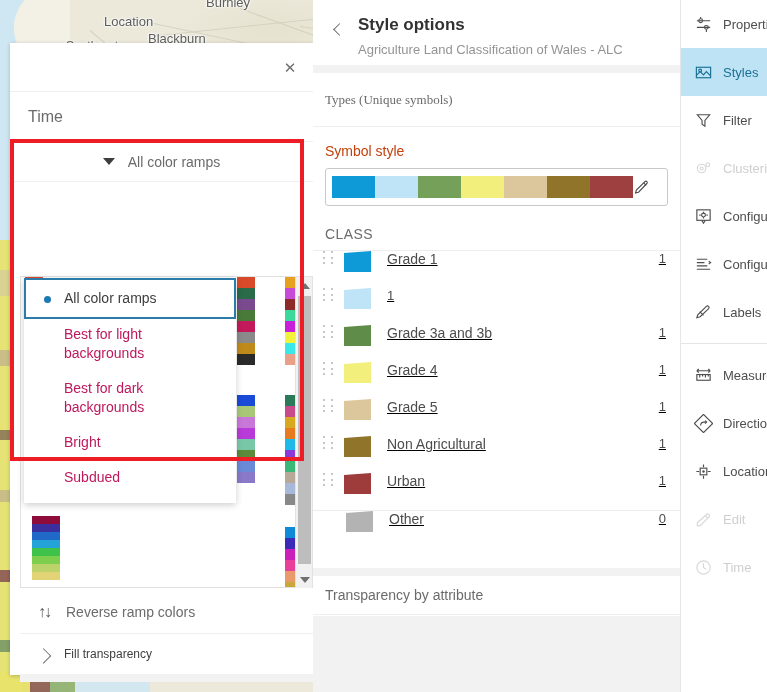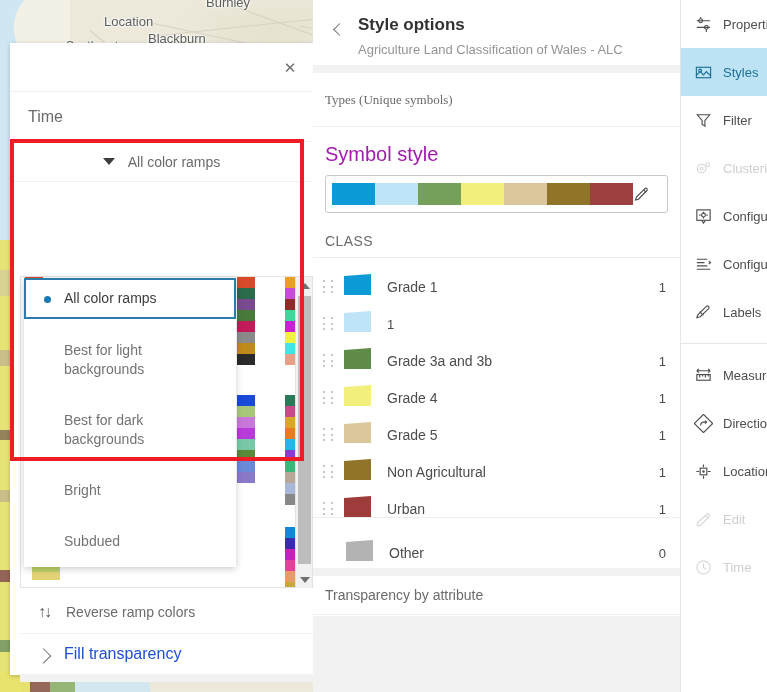--- a/index.html
+++ b/index.html
@@ -116,21 +116,21 @@
   .ramp-col { position: absolute; width: 18px; }
   .ramp-sw { width: 100%; }
 
   
   .dd {
     position: absolute; left: 14px; top: 235px; width: 212px;
     background: #fff; box-shadow: 0 2px 7px rgba(0,0,0,.2); z-index: 30;
     padding-bottom: 6px;
   }
   .dd-item {
-    padding: 22px 12px 10px 40px; color: #737373; font-size: 14px;
+    padding: 6px 12px 10px 40px; color: #be185d; font-size: 14px;
     line-height: 19px; position: relative; cursor: pointer;
   }
   .dd-item.sel {
     border: 2px solid #2b7ca8; color: #3d3d3d; padding: 9px 10px 9px 38px;
   }
   .dd-item .dot {
     position: absolute; left: 18px; top: 50%; margin-top: -3px;
     width: 7px; height: 7px; border-radius: 50%; background: #1a79b7;
   }
 
@@ -173,21 +173,21 @@
     border-bottom: 1px solid #efefef; cursor: pointer;
   }
   .rev-row .lbl { color: #6b6b6b; font-size: 14px; }
   .arrows-ud { color: #5b5b5b; font-size: 16px; letter-spacing: -2px; }
 
   .ft-row {
     position: absolute; left: 10px; top: 591px; width: 293px; height: 48px;
     display: flex; align-items: center; gap: 15px; padding: 0 18px;
     border-bottom: 8px solid #f2f2f2; cursor: pointer;
   }
-  .ft-row .lbl { color: #1d4ed8; font-size: 16px; }
+  .ft-row .lbl { color: #404040; font-size: 12px; }
 
   .outline-row {
     position: absolute; left: 10px; top: 647px; width: 293px; height: 28px;
     display: flex; align-items: center; padding: 0 18px;
     color: #6b6b6b; font-size: 16px;
   }
 
   
   .style-panel {
     position: absolute; left: 313px; top: 0; width: 367px; height: 692px;
@@ -204,38 +204,39 @@
   }
   .sp-titles { padding-top: 2px; }
   .sp-title { font-size: 17px; font-weight: bold; color: #323232; }
   .sp-sub { font-size: 13px; color: #949494; margin-top: 7px; }
 
   .sp-types {
     height: 54px; display: flex; align-items: center; padding: 0 12px;
     border-bottom: 1px solid #eee; color: #6b6b6b; font-size: 13px; font-family: Liberation Serif, serif;
   }
   .sp-symstyle-lab {
-    padding: 16px 12px 9px 12px; color: #a21caf; font-size: 20px;
+    padding: 16px 12px 9px 12px; color: #c2410c; font-size: 14px;
   }
   .ramp-box {
     margin: 0 12px; height: 38px; border: 1px solid #c9c9c9; border-radius: 3px;
     display: flex; align-items: center; padding: 0 6px; cursor: pointer;
   }
   .ramp-strip { display: flex; height: 22px; flex: 1; }
   .ramp-strip div { flex: 1; }
   .pencil { width: 28px; text-align: center; color: #4a4a4a; font-size: 15px; }
 
   .class-hdr {
     padding: 20px 12px 8px 12px; color: #6b6b6b; font-size: 14px;
     letter-spacing: .4px;
   }
   .class-list { border-top: 1px solid #ededed; }
   .class-row {
-    height: 37px; display: flex; align-items: flex-end; padding: 0 14px 0 10px;
+    height: 37px; display: flex; align-items: flex-start; padding: 0 14px 0 10px;
     cursor: pointer;
+    text-decoration: underline;
   }
   .class-row.other { border-top: 1px solid #ededed; height: 44px; padding-left: 33px; }
   .grip {
     width: 13px; height: 15px; margin-right: 8px; display: grid;
     grid-template-columns: 1fr 1fr; grid-template-rows: 1fr 1fr 1fr;
     gap: 2px; cursor: grab;
   }
   .grip i { width: 2px; height: 2px; background: #b5b5b5; border-radius: 50%; }
   .poly {
     width: 27px; height: 21px; margin-right: 16px; flex: 0 0 auto;

